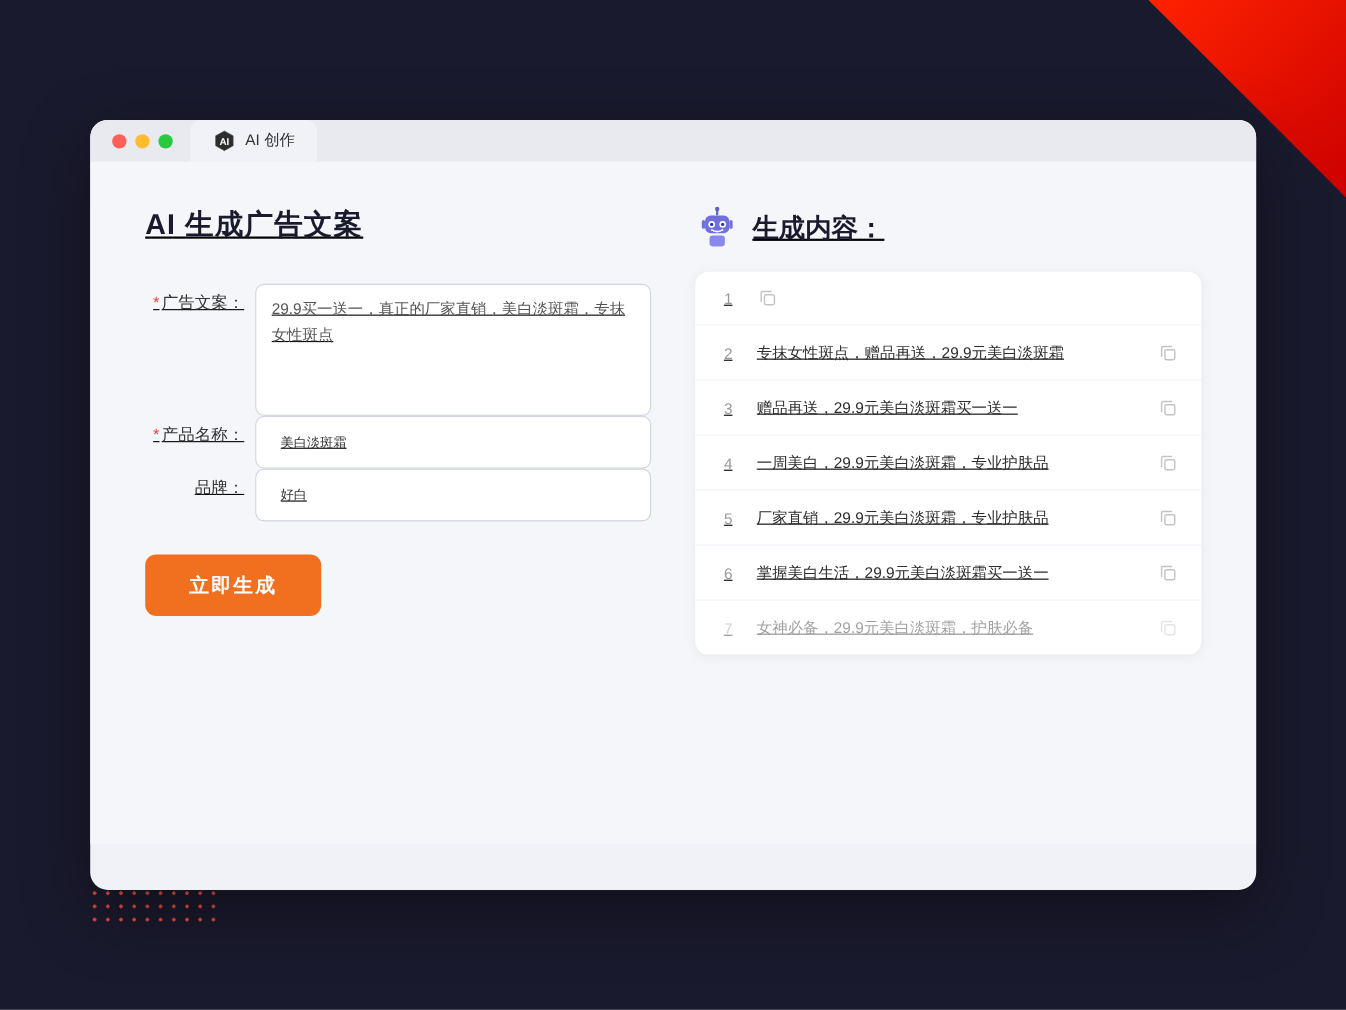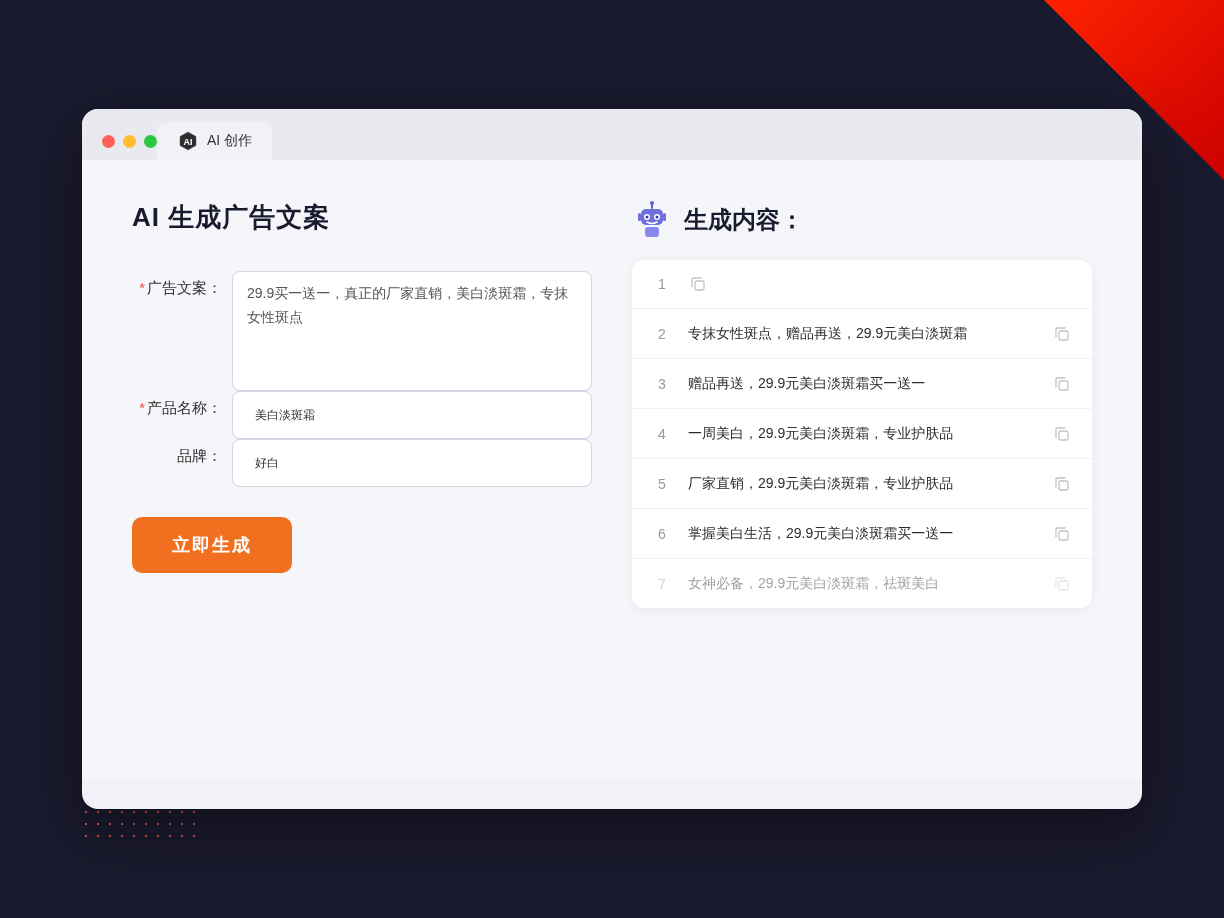--- a/index.html
+++ b/index.html
@@ -44,23 +44,24 @@
       min-height: 700px;
       box-shadow: 0 20px 60px rgba(0,0,0,0.4);
       position: relative;
       z-index: 1;
       overflow: hidden;
     }
 
     
     .browser-chrome {
       background: #e8eaf0;
-      padding: 13px 20px 0 20px;
-      display: flex;
-      align-items: center;
+      padding: 0 20px 0 20px;
+      display: flex;
+      align-items: center;
+      gap: 16px;
     }
     .traffic-lights {
       display: flex;
       gap: 8px;
       align-items: center;
     }
     .tl {
       width: 13px;
       height: 13px;
       border-radius: 50%;
@@ -95,20 +96,21 @@
     }
 
     
     .browser-content {
       background: #f5f6fa;
       padding: 40px 50px;
       display: grid;
       grid-template-columns: 1fr 1fr;
       gap: 40px;
       min-height: 620px;
+      text-decoration: underline;
     }
 
     
     .left-panel {}
     .page-title {
       font-size: 26px;
       font-weight: 700;
       color: #1a1a2e;
       margin-bottom: 36px;
       letter-spacing: 1px;
@@ -387,21 +389,21 @@
       <span class="result-text">掌握美白生活，29.9元美白淡斑霜买一送一</span>
       <span class="copy-icon">
         <svg viewBox="0 0 16 16" fill="none" xmlns="http://www.w3.org/2000/svg">
           <rect x="5" y="5" width="9" height="9" rx="1.5" stroke="#888" stroke-width="1.3"></rect>
           <path d="M2 11V3a1 1 0 011-1h8" stroke="#888" stroke-width="1.3" stroke-linecap="round"></path>
         </svg>
       </span>
     </div>
             <div class="result-item faded">
       <span class="result-num">7</span>
-      <span class="result-text">女神必备，29.9元美白淡斑霜，祛斑美白</span>
+      <span class="result-text">女神必备，29.9元美白淡斑霜，护肤必备</span>
       <span class="copy-icon">
         <svg viewBox="0 0 16 16" fill="none" xmlns="http://www.w3.org/2000/svg">
           <rect x="5" y="5" width="9" height="9" rx="1.5" stroke="#888" stroke-width="1.3"></rect>
           <path d="M2 11V3a1 1 0 011-1h8" stroke="#888" stroke-width="1.3" stroke-linecap="round"></path>
         </svg>
       </span>
     </div>
           </div>
       </div>
     </div>

